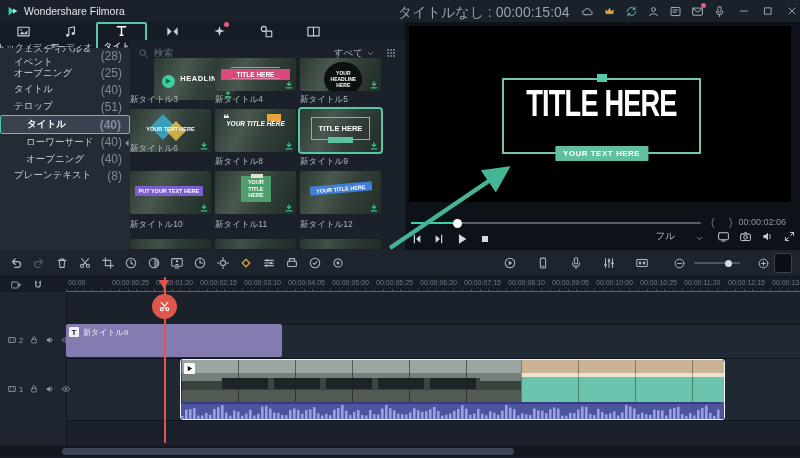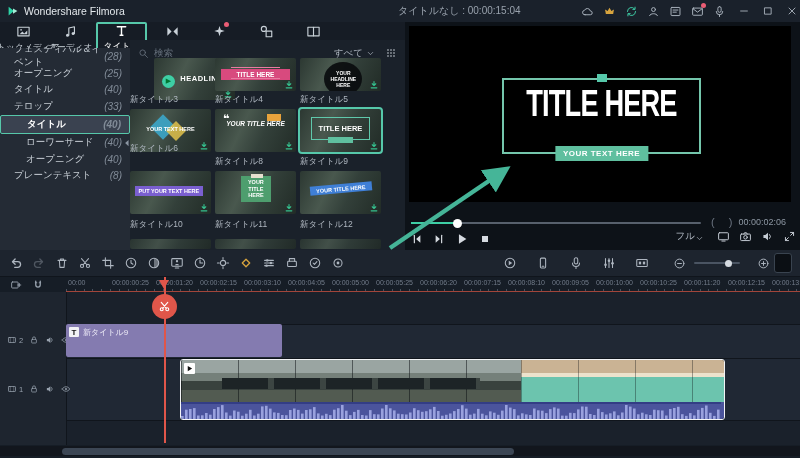--- a/index.html
+++ b/index.html
@@ -7,40 +7,40 @@
        font-family:"Liberation Sans","DejaVu Sans",sans-serif;
        background:#161d26;color:#c7ced6;-webkit-font-smoothing:antialiased;}
   .ic{display:inline-flex;align-items:center;justify-content:center;line-height:0;}
   .ic svg{display:block;}
   
   .titlebar{position:absolute;left:0;top:0;width:800px;height:22px;background:#1a212b;
             display:flex;align-items:center;font-size:11px;color:#c3cad2;}
   .logo-text{margin-left:4px;color:#e3e8ec;font-size:10.5px;}
   .menus{display:flex;gap:17px;margin-left:22px;font-size:10.5px;color:#c3cad2;}
   .menus span{cursor:default;}
-  .project{position:absolute;left:398px;top:4px;font-size:10px;color:#99a2ad;}
+  .project{position:absolute;left:398px;top:4px;font-size:14px;color:#99a2ad;}
   .tb-icons{position:absolute;right:2px;top:0;height:22px;display:flex;align-items:center;gap:9px;color:#aab3bd;}
   .tb-icons .ic{position:relative;}
   .dot-badge{position:absolute;right:-2px;top:-2px;width:5px;height:5px;border-radius:50%;background:#e95c74;}
   
   .tabbar{position:absolute;left:0;top:22px;width:405px;height:32px;background:#161c25;display:flex;}
   .tab{position:relative;width:47px;display:flex;flex-direction:column;align-items:center;justify-content:center;
        gap:2px;color:#c9d1d8;font-size:9.5px;cursor:pointer;padding-top:2px;}
   .tab .lbl{white-space:nowrap;transform:scale(.92);}
   .tab.active{border:2px solid #56c8aa;border-radius:2px;color:#fff;margin:0 2px;}
   .tab.active .lbl{border-bottom:2px solid #d9efe6;padding-bottom:1px;}
   .export-btn{position:absolute;left:560px;top:26px;width:78px;height:17px;border:none;border-radius:9px;
       background:#3ecfa5;color:#0b3227;font-size:10px;font-weight:bold;cursor:pointer;
       font-family:"Liberation Sans",sans-serif;line-height:16px;padding:0;}
   
   .sidebar{position:absolute;left:0;top:48px;width:130px;height:202px;background:#242b35;overflow:hidden;
            border-right:1px solid #121820;}
   .side-item{position:relative;height:16.8px;display:flex;align-items:center;font-size:9.5px;color:#c6cdd4;
              padding:0 8px 0 14px;cursor:pointer;}
-  .side-item .cnt{margin-left:auto;color:#818b97;font-size:10px;font-style:italic;}
+  .side-item .cnt{margin-left:auto;color:#818b97;font-size:12px;}
   .side-item.child{padding-left:26px;}
   .side-item .caret{position:absolute;left:4px;font-size:7px;color:#9aa3ae;}
   .side-item.selected{background:#3a4250;border:1px solid #56c8aa;border-radius:2px;color:#fff;font-weight:bold;}
   .collapse-handle{position:absolute;left:122px;top:138px;color:#8b95a2;cursor:pointer;z-index:5;}
   
   .library{position:absolute;left:130px;top:40px;width:275px;height:210px;background:#1a212a;overflow:hidden;}
   .lib-head{position:absolute;left:0;top:4px;width:275px;height:18px;display:flex;align-items:center;color:#66707c;}
   .lib-head .search-ic{margin-left:8px;color:#66707c;}
   .lib-head .ph{font-size:9.5px;margin-left:5px;color:#66707c;}
   .lib-head .filter{margin-left:auto;display:flex;align-items:center;gap:3px;color:#aeb6c0;font-size:9.5px;cursor:pointer;}
@@ -62,21 +62,21 @@
          font-size:8px;font-weight:bold;padding:3px 8px;letter-spacing:.5px;white-space:nowrap;}
   .seek-row{position:absolute;left:6px;top:194px;width:383px;height:14px;}
   .seek-track{position:absolute;left:0;top:6px;width:290px;height:2px;background:#57606c;border-radius:1px;}
   .seek-fill{position:absolute;left:0;top:0;height:2px;background:#3ecfa5;}
   .seek-knob{position:absolute;top:-3.5px;width:9px;height:9px;border-radius:50%;background:#fff;cursor:pointer;}
   .brackets{position:absolute;left:300px;top:0px;color:#6b7480;font-size:11px;letter-spacing:6px;}
   .seek-time{position:absolute;right:8px;top:1px;font-size:9px;color:#8d97a3;}
   .transport{position:absolute;left:6px;top:208px;width:386px;height:18px;display:flex;align-items:center;color:#d5dae0;}
   .transport .ic{margin-right:10px;cursor:pointer;}
   .pv-right{position:absolute;right:4px;top:208px;display:flex;align-items:center;gap:9px;color:#c6cdd5;}
-  .zoom-sel{display:flex;align-items:flex-end;gap:0;font-size:9.5px;color:#aeb6c0;cursor:pointer;margin-right:4px;}
+  .zoom-sel{display:flex;align-items:flex-end;gap:20px;font-size:9.5px;color:#aeb6c0;cursor:pointer;margin-right:4px;}
   
   .anno{position:absolute;left:0;top:0;width:800px;height:458px;pointer-events:none;z-index:40;}
   
   .tl-toolbar{position:absolute;left:0;top:250px;width:800px;height:26px;background:#1d242e;
               display:flex;align-items:center;border-bottom:1px solid #10151c;}
   .tl-toolbar .ic{margin-left:9px;color:#aeb6c0;cursor:pointer;}
   .tl-toolbar .ic.disabled{opacity:.35;}
   .tl-right{margin-left:auto;display:flex;align-items:center;}
   .zoom-slider{position:relative;width:46px;height:2px;background:#4a5462;margin:0 8px;border-radius:1px;}
   .zoom-slider .kn{position:absolute;right:8px;top:-2.5px;width:7px;height:7px;border-radius:50%;background:#d5dae0;}
@@ -270,21 +270,21 @@
       <div class="side-item">
         <span>オープニング</span>
         <span class="cnt">(25)</span>
       </div>
       <div class="side-item">
         <span>タイトル</span>
         <span class="cnt">(40)</span>
       </div>
       <div class="side-item">
         <span>テロップ</span>
-        <span class="cnt">(33)</span>
+        <span class="cnt">(51)</span>
       </div>
       <div class="side-item child selected">
         <span>タイトル</span>
         <span class="cnt">(40)</span>
       </div>
       <div class="side-item child">
         <span>ローワーサード</span>
         <span class="cnt">(40)</span>
       </div>
       <div class="side-item child">

